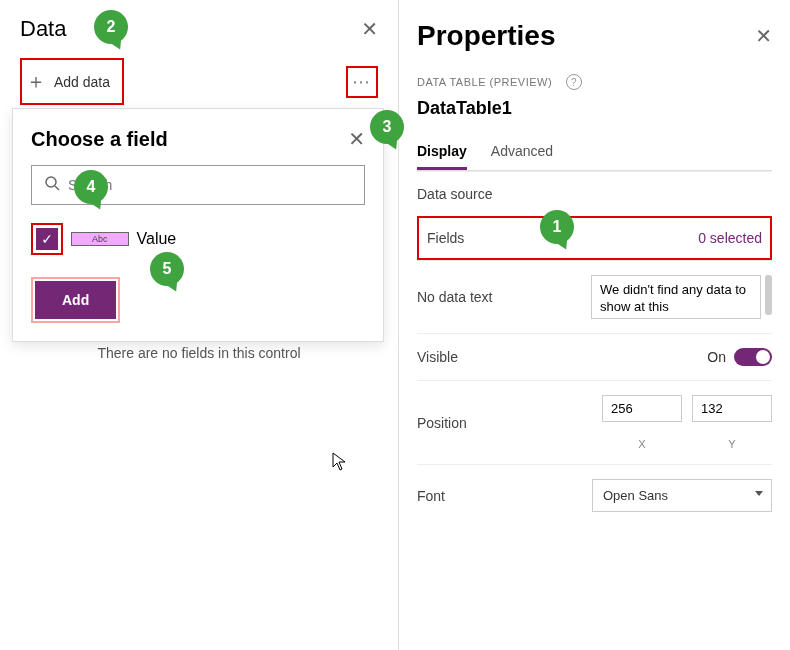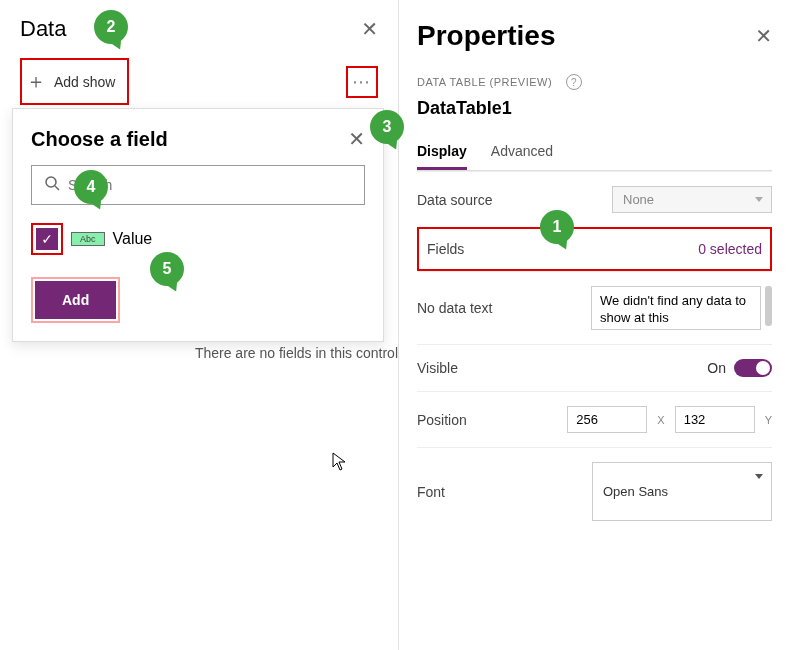--- a/index.html
+++ b/index.html
@@ -20,26 +20,26 @@
 
 .popup { position: absolute; left: 12px; top: 108px; width: 372px; background: #fff; border: 1px solid #ddd; box-shadow: 0 4px 12px rgba(0,0,0,0.1); padding: 18px; }
 .popup-header { display: flex; justify-content: space-between; align-items: center; margin-bottom: 14px; }
 .popup-header h3 { font-size: 20px; font-weight: 600; }
 .search-wrap { position: relative; border: 1px solid #999; height: 40px; display: flex; align-items: center; padding: 0 12px; margin-bottom: 18px; }
 .search-icon { color: #666; margin-right: 8px; }
 .search-input { border: none; outline: none; flex: 1; font-size: 14px; }
 .field-row { display: flex; align-items: center; gap: 8px; margin-bottom: 22px; }
 .chk-wrap { border: 2px solid #d00; padding: 3px; }
 .checkbox { width: 22px; height: 22px; background: #742774; display: flex; align-items: center; justify-content: center; color: #fff; font-size: 14px; }
-.abc-icon { border: 1px solid #666; font-size: 9px; padding: 1px 8px; color: #444; background: #86efac; }
+.abc-icon { border: 1px solid #666; font-size: 9px; padding: 1px 20px; color: #444; background: #f0abfc; }
 .btn-row { display: flex; gap: 10px; }
 .btn { padding: 10px 26px; font-size: 14px; cursor: pointer; border: 1px solid #999; background: #fff; font-weight: 600; }
 .btn-primary { background: #742774; color: #fff; border: 1px solid #742774; }
 .btn-primary-wrap { border: 2px solid #fca5a5; padding: 2px; }
-.empty-msg { text-align: right; font-size: 14px; color: #555; margin-top: 240px; }
+.empty-msg { text-align: center; font-size: 14px; color: #555; margin-top: 240px; }
 
 .props-header { display: flex; justify-content: space-between; align-items: center; margin-bottom: 22px; }
 .props-header h2 { font-size: 28px; font-weight: 700; }
 .subtype { font-size: 11px; color: #777; letter-spacing: 0.5px; display: flex; align-items: center; gap: 14px; }
 .help-circle { width: 16px; height: 16px; border: 1.5px solid #999; border-radius: 50%; display: inline-flex; align-items: center; justify-content: center; font-size: 10px; color: #999; }
 .control-name { font-size: 18px; font-weight: 600; margin-top: 8px; margin-bottom: 16px; }
 .tabs { display: flex; gap: 24px; border-bottom: 1px solid #ddd; margin-bottom: 0; }
 .tab { font-size: 14px; padding: 8px 0; color: #555; cursor: pointer; }
 .tab.active { color: #000; font-weight: 600; border-bottom: 3px solid #742774; }
 
@@ -49,45 +49,45 @@
 .select-box { border: 1px solid #ccc; padding: 5px 28px 5px 10px; font-size: 13px; color: #888; background: #f6f6f6; min-width: 160px; position: relative; }
 .select-box::after { content: ""; position: absolute; right: 8px; top: 10px; border-left: 4px solid transparent; border-right: 4px solid transparent; border-top: 5px solid #aaa; }
 .fields-row { border: 2px solid #d00; padding: 12px 8px !important; }
 .zero-sel { color: #742774; font-size: 14px; }
 .textarea { border: 1px solid #ccc; padding: 6px 8px; font-size: 13px; width: 170px; height: 44px; resize: none; line-height: 1.3; }
 .scroll-thumb { width: 7px; height: 40px; background: #ccc; border-radius: 3px; }
 .toggle-wrap { display: flex; align-items: center; gap: 8px; }
 .toggle { width: 38px; height: 18px; background: #742774; border-radius: 9px; position: relative; }
 .toggle::after { content: ""; position: absolute; right: 2px; top: 2px; width: 14px; height: 14px; background: #fff; border-radius: 50%; }
 .num-inputs { display: flex; gap: 10px; }
-.num-col { display: flex; align-items: center; gap: 10px; }
+.num-col { display: flex; flex-direction: column; align-items: center; gap: 16px; }
 .num-input { border: 1px solid #ccc; padding: 5px 8px; width: 80px; font-size: 13px; }
 .num-lbl { font-size: 11px; color: #888; }
 .color-btns { display: flex; gap: 6px; }
 .color-btn { border: 1px solid #ccc; width: 42px; height: 30px; display: flex; align-items: center; justify-content: center; font-size: 15px; }
-.font-select { border: 1px solid #ccc; padding: 21px 10px; font-size: 13px; width: 180px; position: relative; }
+.font-select { border: 1px solid #ccc; padding: 8px 10px; font-size: 13px; width: 180px; position: relative; }
 .font-select::after { content: ""; position: absolute; right: 8px; top: 11px; border-left: 4px solid transparent; border-right: 4px solid transparent; border-top: 5px solid #555; }
 
 .callout { position: absolute; width: 34px; height: 34px; background: #3fa33f; border-radius: 50%; display: flex; align-items: center; justify-content: center; color: #fff; font-weight: 700; font-size: 16px; }
 .callout::after { content: ""; position: absolute; bottom: -6px; right: 4px; border-left: 6px solid transparent; border-right: 6px solid transparent; border-top: 10px solid #3fa33f; transform: rotate(-25deg); }
 
 .cursor { position: absolute; left: 332px; top: 452px; font-size: 18px; color: #000; }
 </style>
 </head>
 <body>
 
 <div class="left-panel">
   <div class="data-header">
     <h2>Data</h2>
     <span class="close-x">✕</span>
   </div>
   <div class="add-field-row">
     <div class="add-field-btn">
       <span class="plus-icon">＋</span>
-      <span>Add show</span>
+      <span>Add data</span>
     </div>
     <div class="more-btn">⋯</div>
   </div>
 
   <div class="popup">
     <div class="popup-header">
       <h3>Choose a field</h3>
       <span class="close-x">✕</span>
     </div>
     <div class="search-wrap">
@@ -126,21 +126,20 @@
     <span class="help-circle">?</span>
   </div>
   <div class="control-name">DataTable1</div>
   <div class="tabs">
     <div class="tab active">Display</div>
     <div class="tab">Advanced</div>
   </div>
 
   <div class="prop-row">
     <span class="prop-label">Data source</span>
-    <div class="select-box">None</div>
   </div>
 
   <div class="prop-row fields-row">
     <span class="prop-label">Fields</span>
     <span class="zero-sel">0 selected</span>
   </div>
 
   <div class="prop-row">
     <span class="prop-label">No data text</span>
     <div style="display:flex;gap:4px;align-items:flex-start;">

